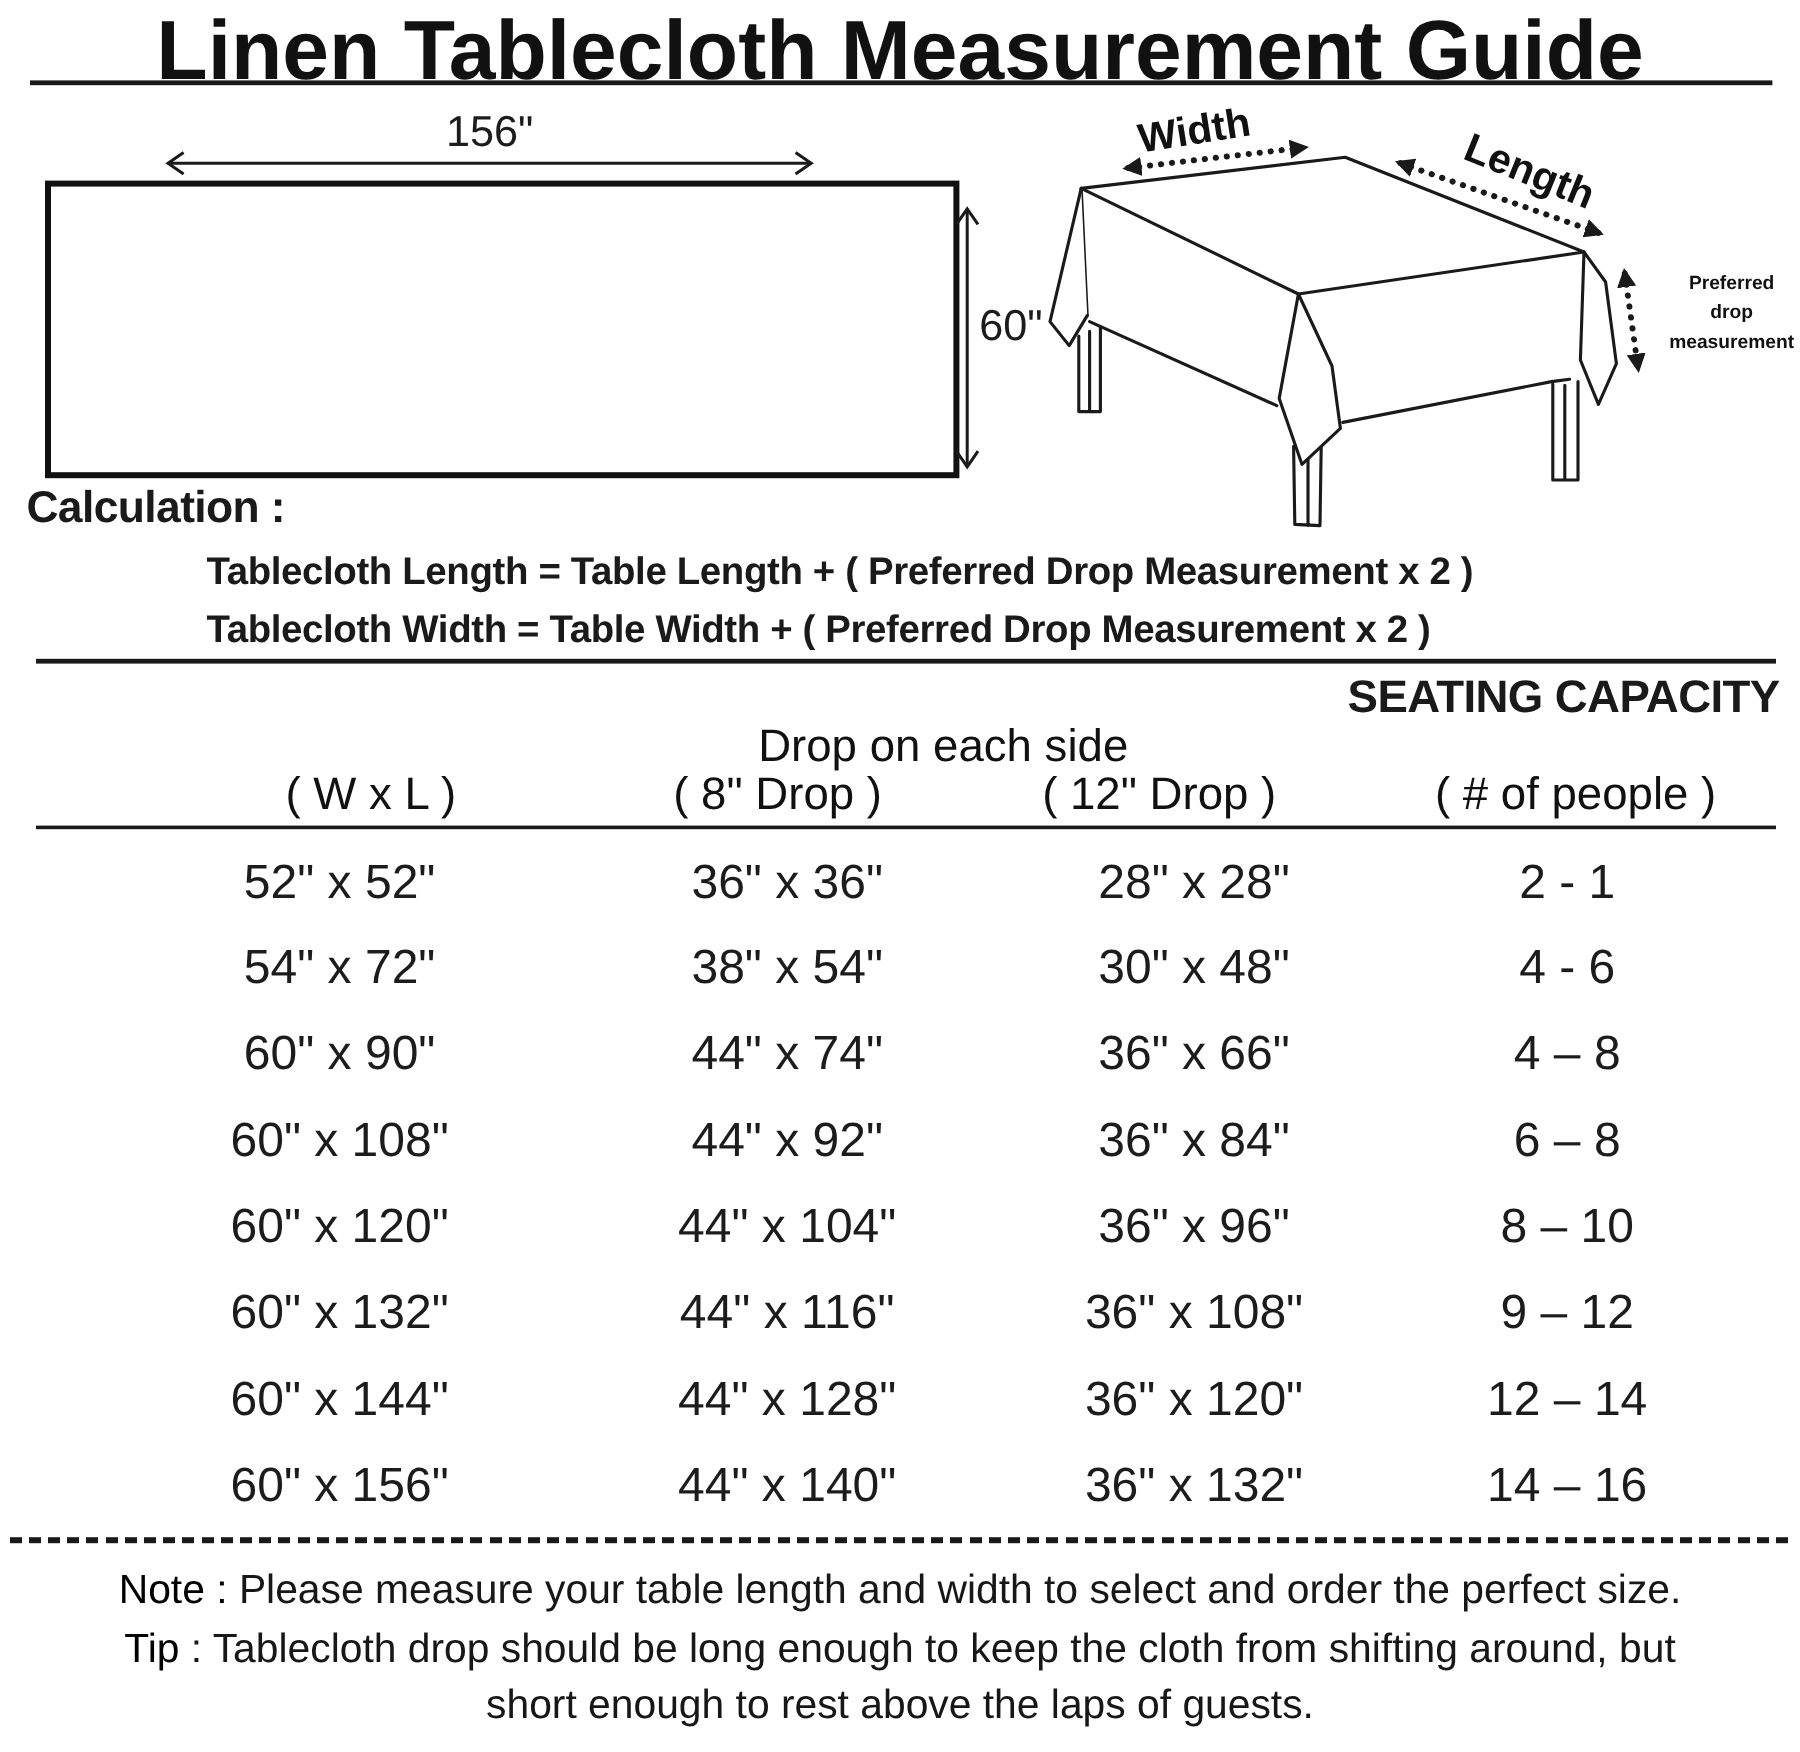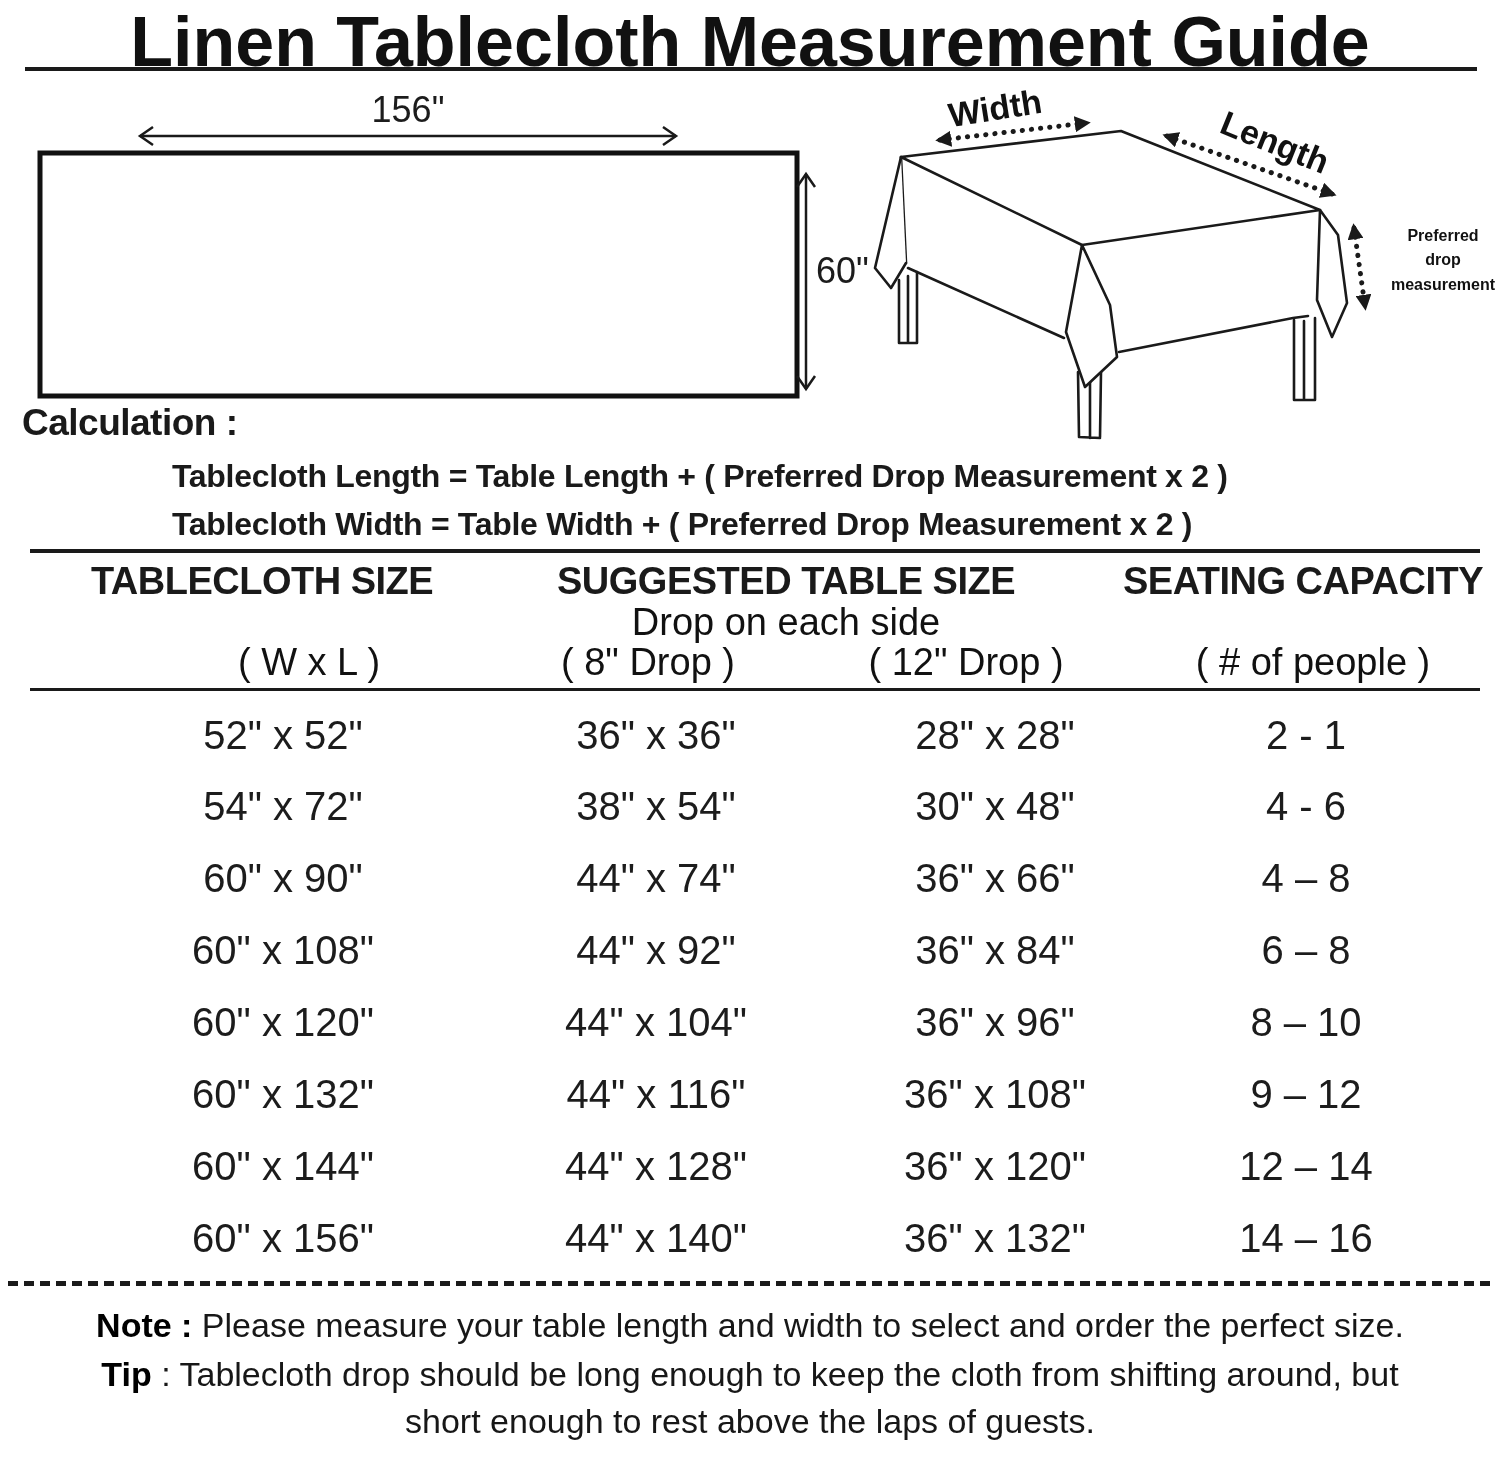--- a/index.html
+++ b/index.html
@@ -22,21 +22,21 @@
   .cell{
     position:absolute;transform:translateX(-50%);
     font-size:40px;font-weight:400;color:#1c1c1c;white-space:nowrap;letter-spacing:0px;
   }
   .c1{left:283px;} .c2{left:656px;} .c3{left:995px;} .c4{left:1306px;}
   #dashed-divider{
     top:1281px;left:8px;width:1484px;height:5px;
     background:repeating-linear-gradient(90deg,#1a1a1a 0 10px,transparent 10px 16px);
   }
   .footer-line{left:0;width:100%;text-align:center;font-size:34px;color:#171717;white-space:nowrap;}
-  .footer-line b{font-weight:700;color:#000;text-align:right;}
+  .footer-line b{font-weight:400;color:#000;text-align:right;}
 </style>
 </head>
 <body>
 
 <div id="page">
 
   <svg id="figure-svg" class="abs" width="1500" height="460" viewBox="0 0 1500 460">
     <defs>
       <marker id="tri" viewBox="0 0 10 10" refX="7" refY="5" markerWidth="3.2" markerHeight="3.2" orient="auto-start-reverse">
         <path d="M0,0 L10,5 L0,10 Z" fill="#1a1a1a"></path>
@@ -99,22 +99,20 @@
 
   <div id="page-title" class="abs">Linen Tablecloth Measurement Guide</div>
   <div class="abs rule" style="top:67px;left:25px;width:1452px;height:4px;"></div>
 
   <div class="abs calc-head">Calculation :</div>
   <div class="abs formula" style="top:458px;">Tablecloth Length = Table Length + ( Preferred Drop Measurement x 2 )</div>
   <div class="abs formula" style="top:506px;">Tablecloth Width = Table Width + ( Preferred Drop Measurement x 2 )</div>
 
   <div class="abs rule" style="top:549px;left:30px;width:1450px;height:4px;"></div>
 
-  <div class="abs hdr" style="top:560px;left:262px;">TABLECLOTH SIZE</div>
-  <div class="abs hdr" style="top:560px;left:786px;">SUGGESTED TABLE SIZE</div>
   <div class="abs hdr" style="top:560px;left:1303px;">SEATING CAPACITY</div>
   <div class="abs subhdr" style="top:601px;left:786px;">Drop on each side</div>
 
   <div class="abs subhdr" style="top:641px;left:269px;margin-left:40px;">( W x L )</div>
   <div class="abs subhdr" style="top:641px;left:648px;">( 8" Drop )</div>
   <div class="abs subhdr" style="top:641px;left:966px;">( 12" Drop )</div>
   <div class="abs subhdr" style="top:641px;left:1313px;">( # of people )</div>
 
   <div class="abs rule" style="top:688px;left:30px;width:1450px;height:3px;"></div>
 

